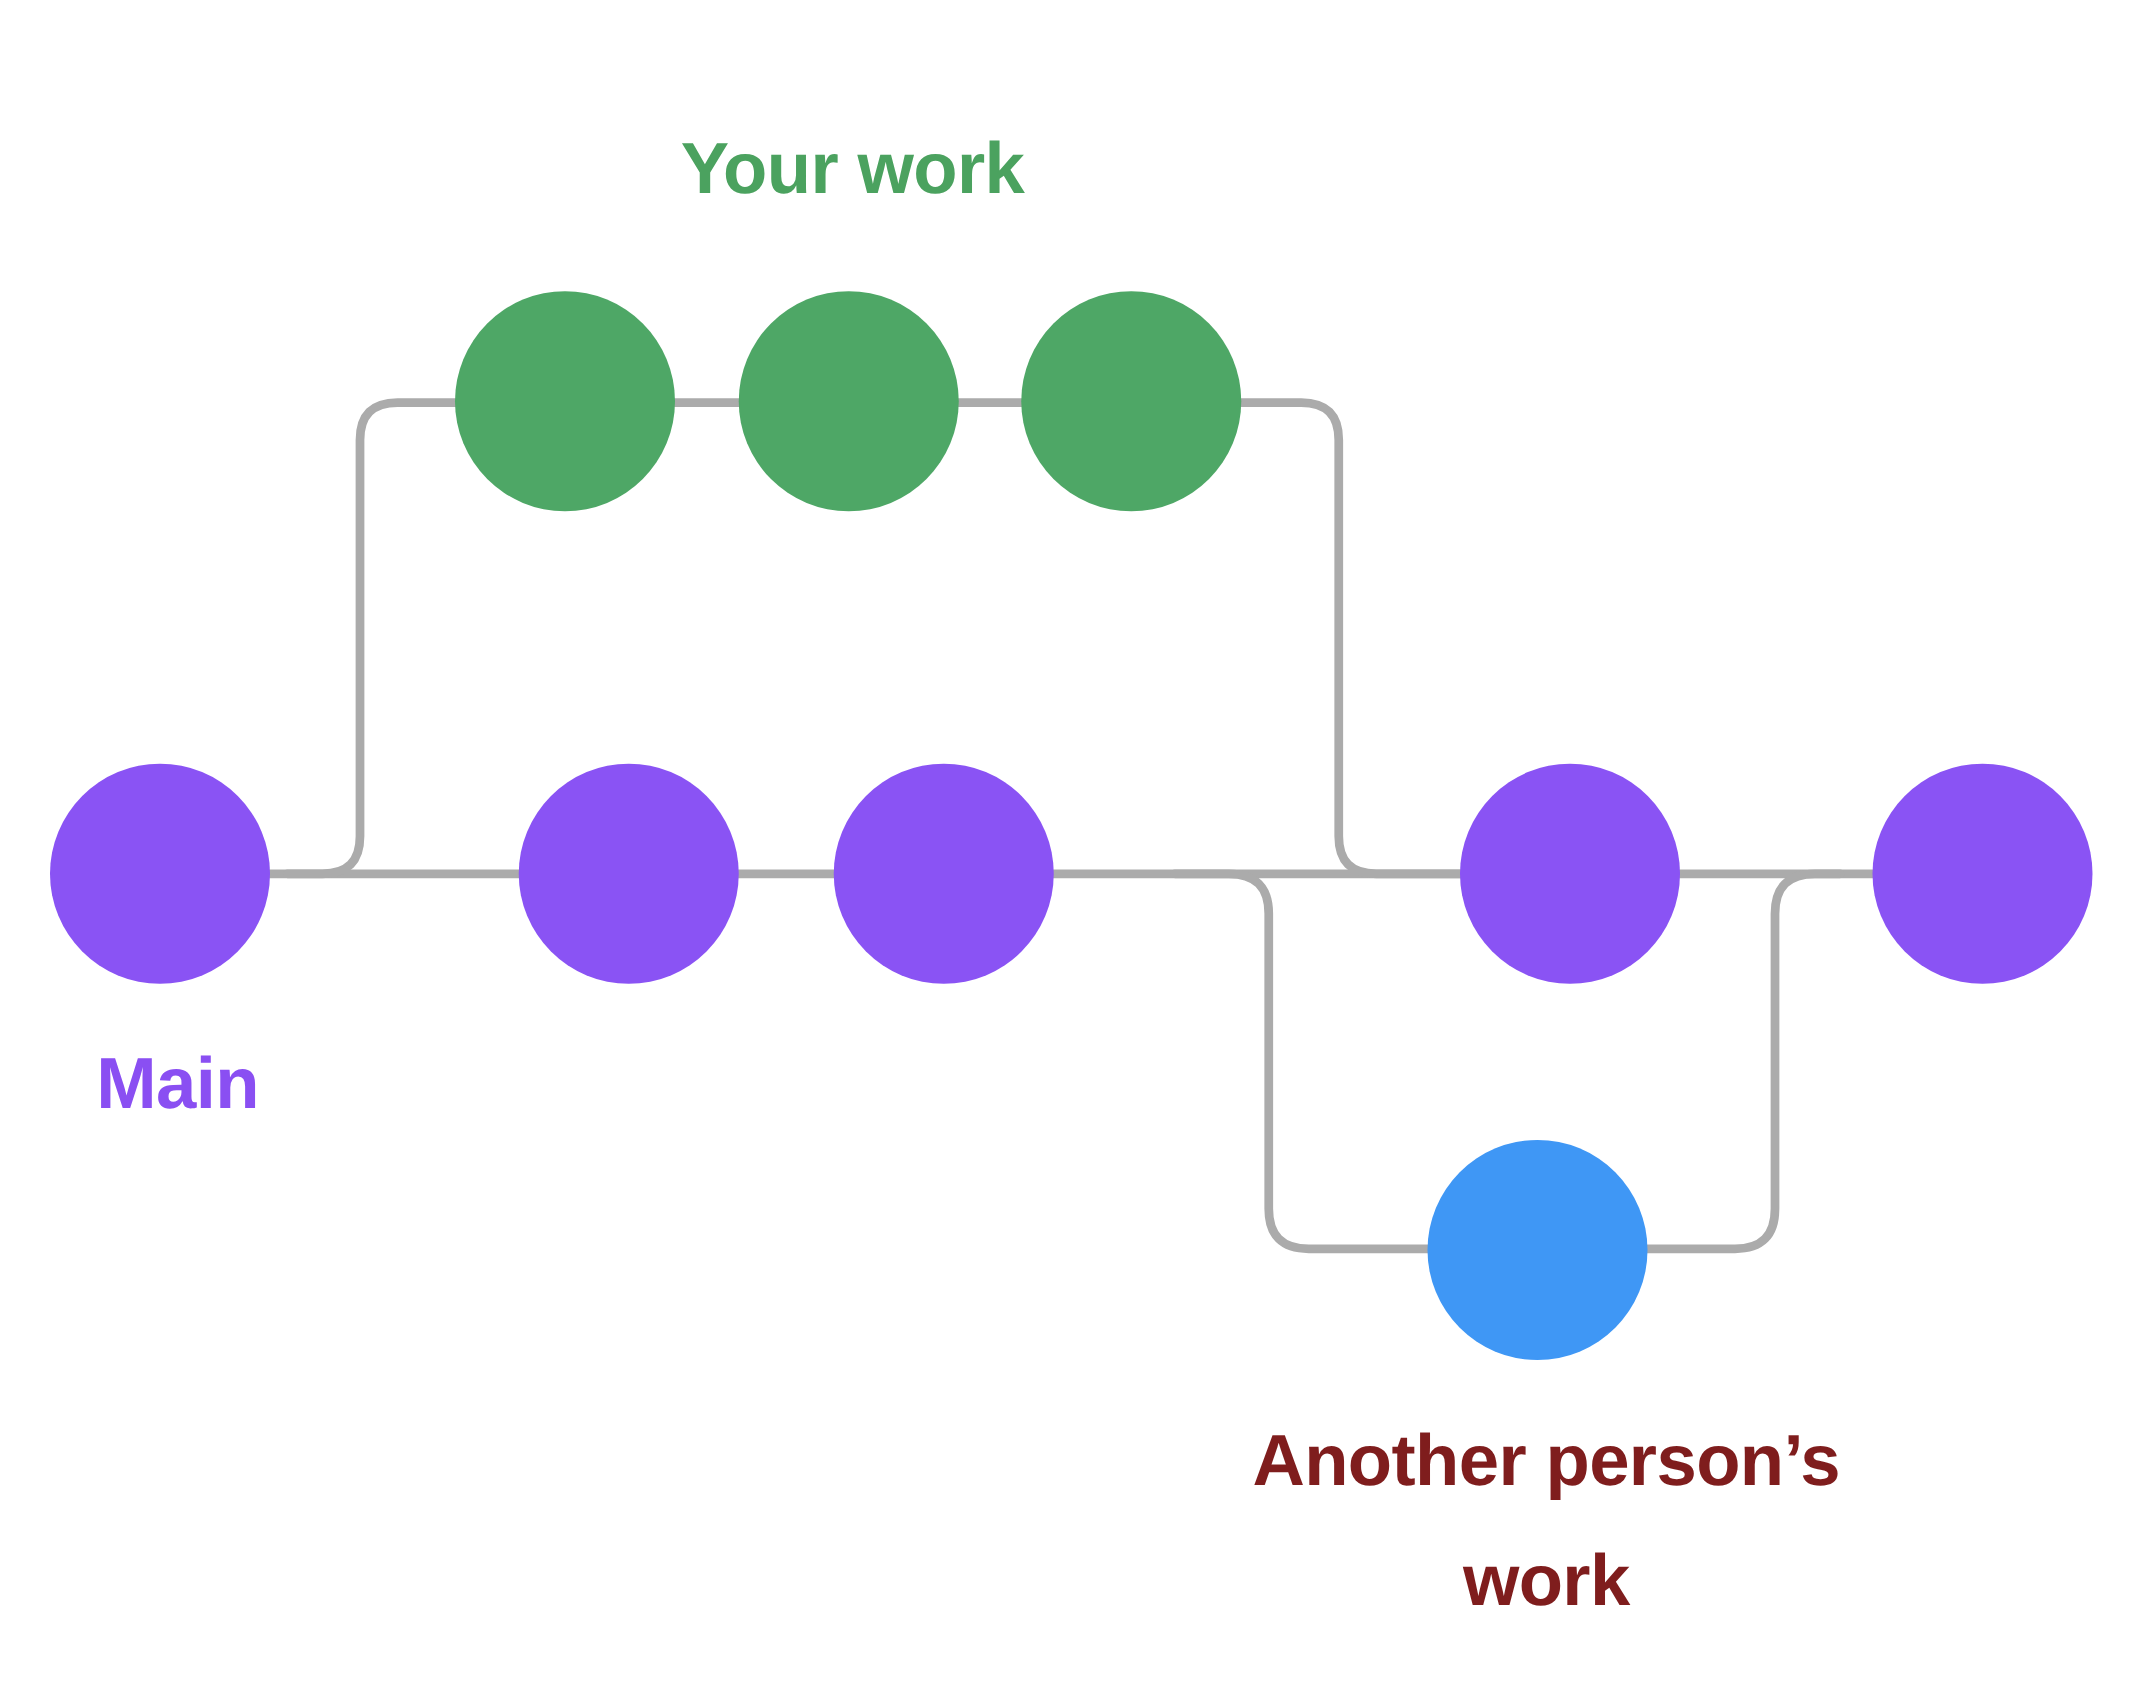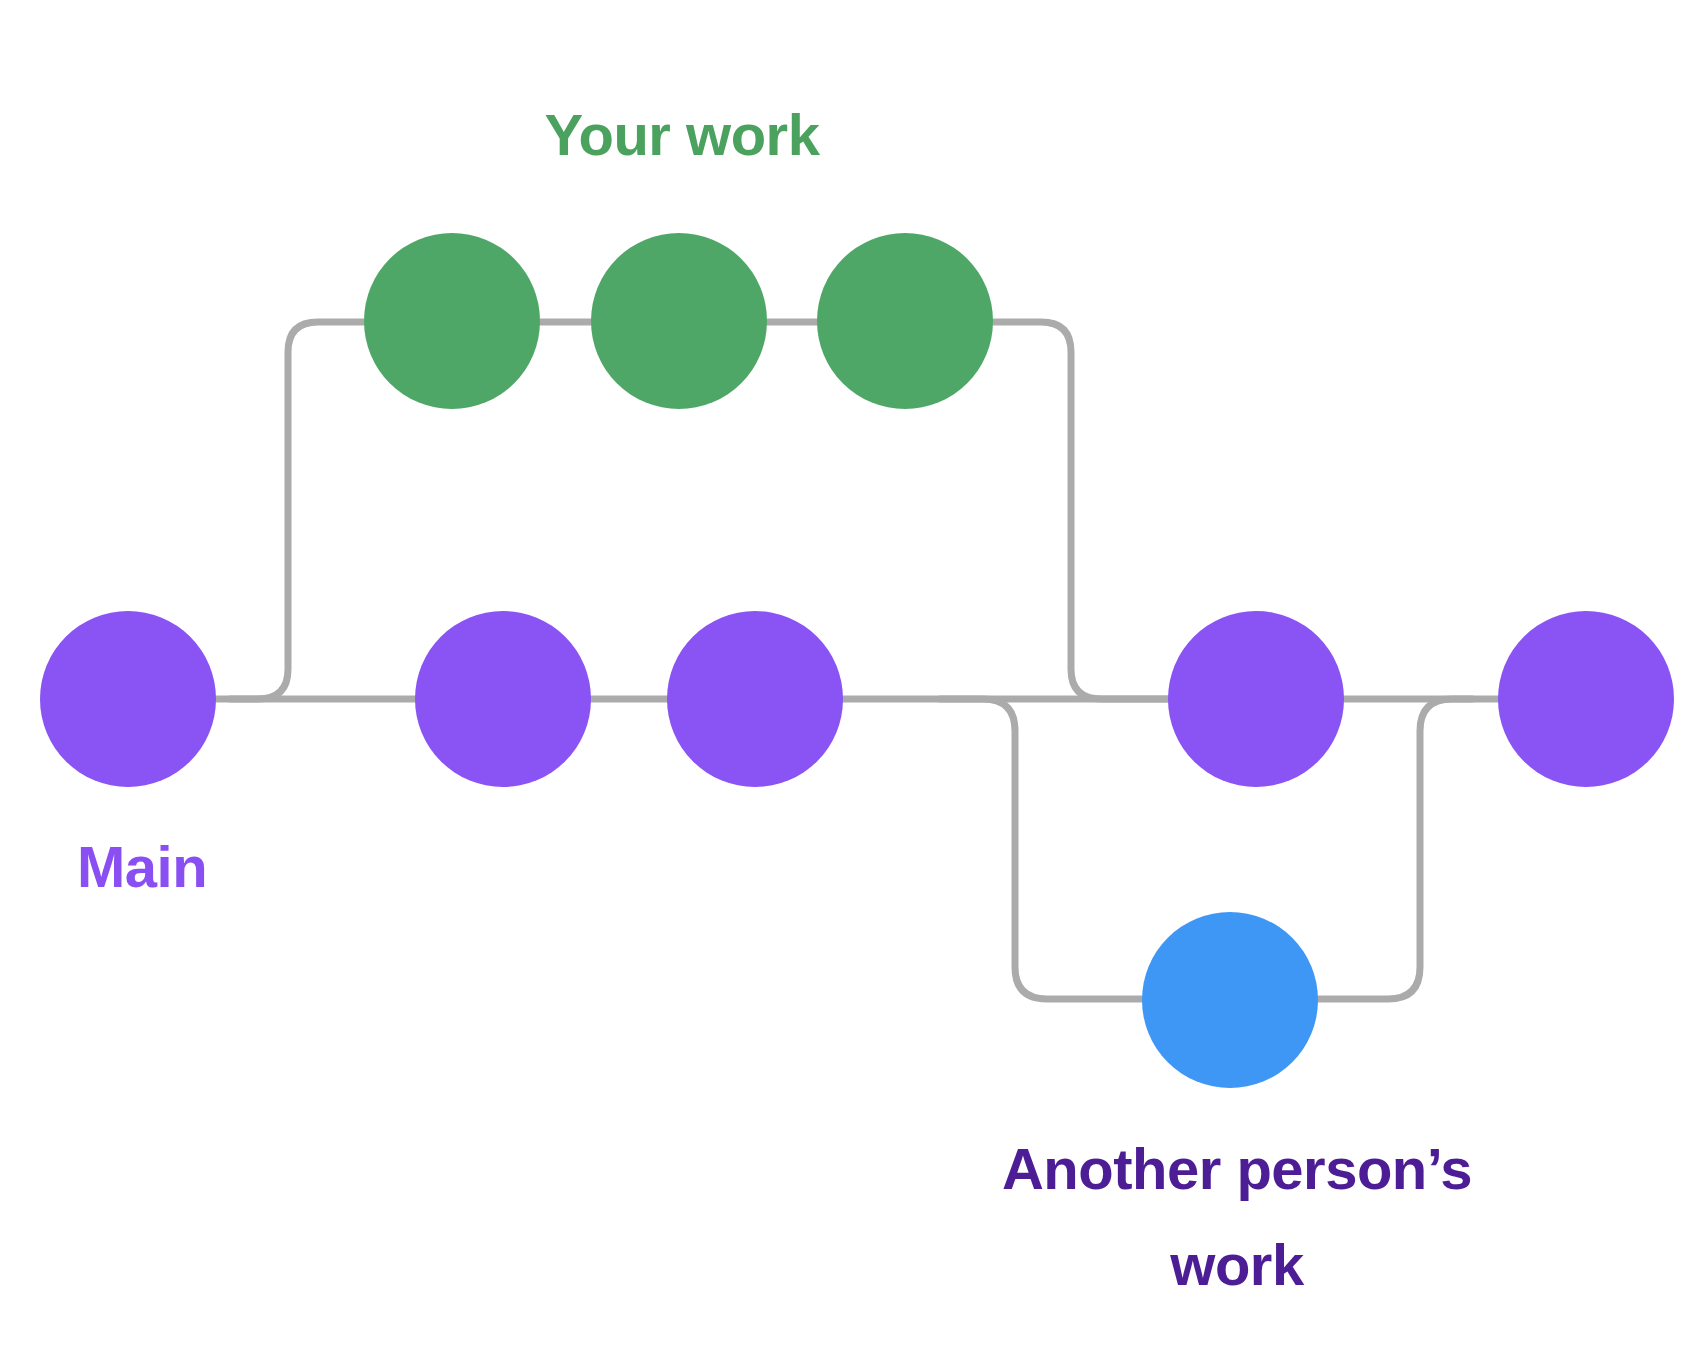--- a/index.html
+++ b/index.html
@@ -66,14 +66,14 @@
       <circle cx="452" cy="321" r="88" fill="#4EA766"></circle>
       <circle cx="679" cy="321" r="88" fill="#4EA766"></circle>
       <circle cx="905" cy="321" r="88" fill="#4EA766"></circle>
       <circle cx="1230" cy="1000" r="88" fill="#3F97F5"></circle>
     </svg>
 
   <div class="branch-label label-your-work" style="color: rgb(75, 162, 95);">Your work</div>
 
   <div class="branch-label label-main" style="color: rgb(138, 79, 242); margin-left: 22px;">Main</div>
 
-  <div class="branch-label label-another-person" style="color: #4c1d95;">Another person’s work</div>
+  <div class="branch-label label-another-person" style="color: #7f1d1d;">Another person’s work</div>
 </div>
 
 </body></html>

